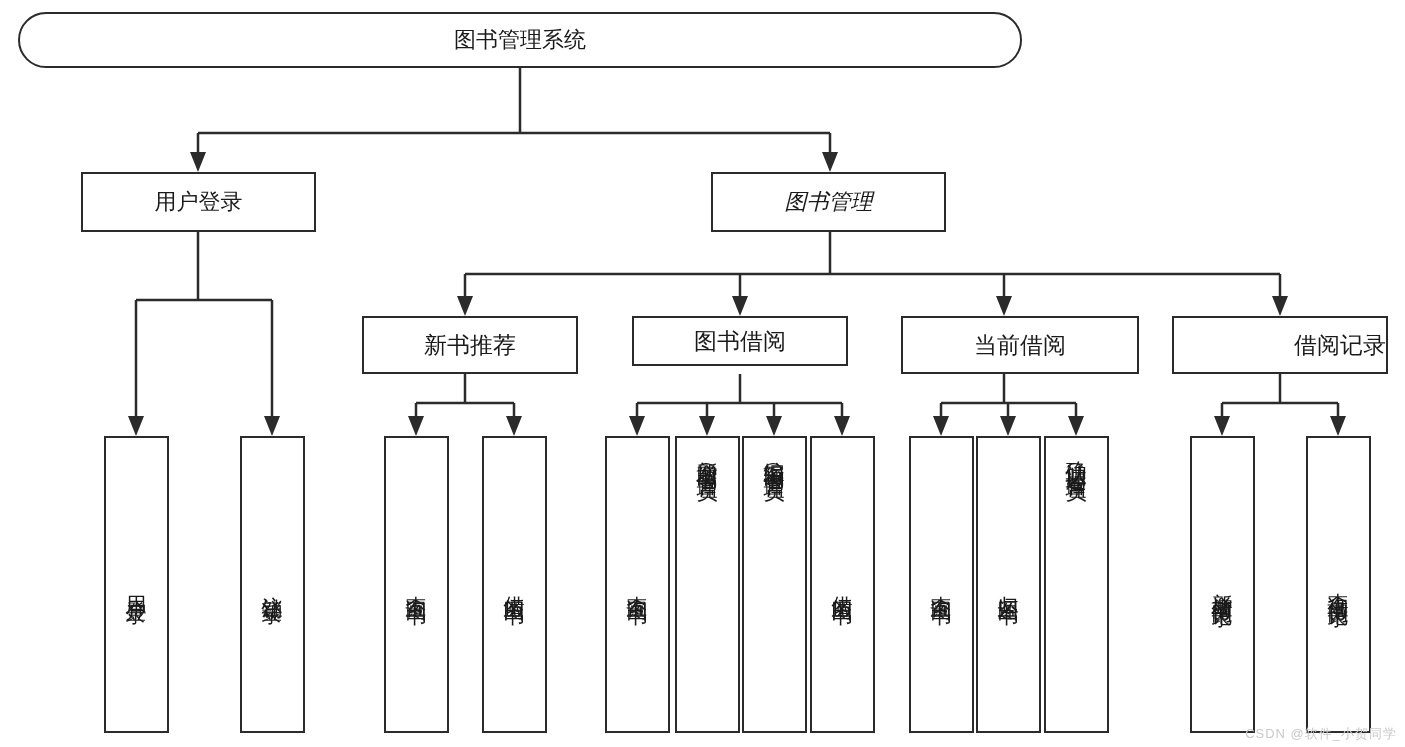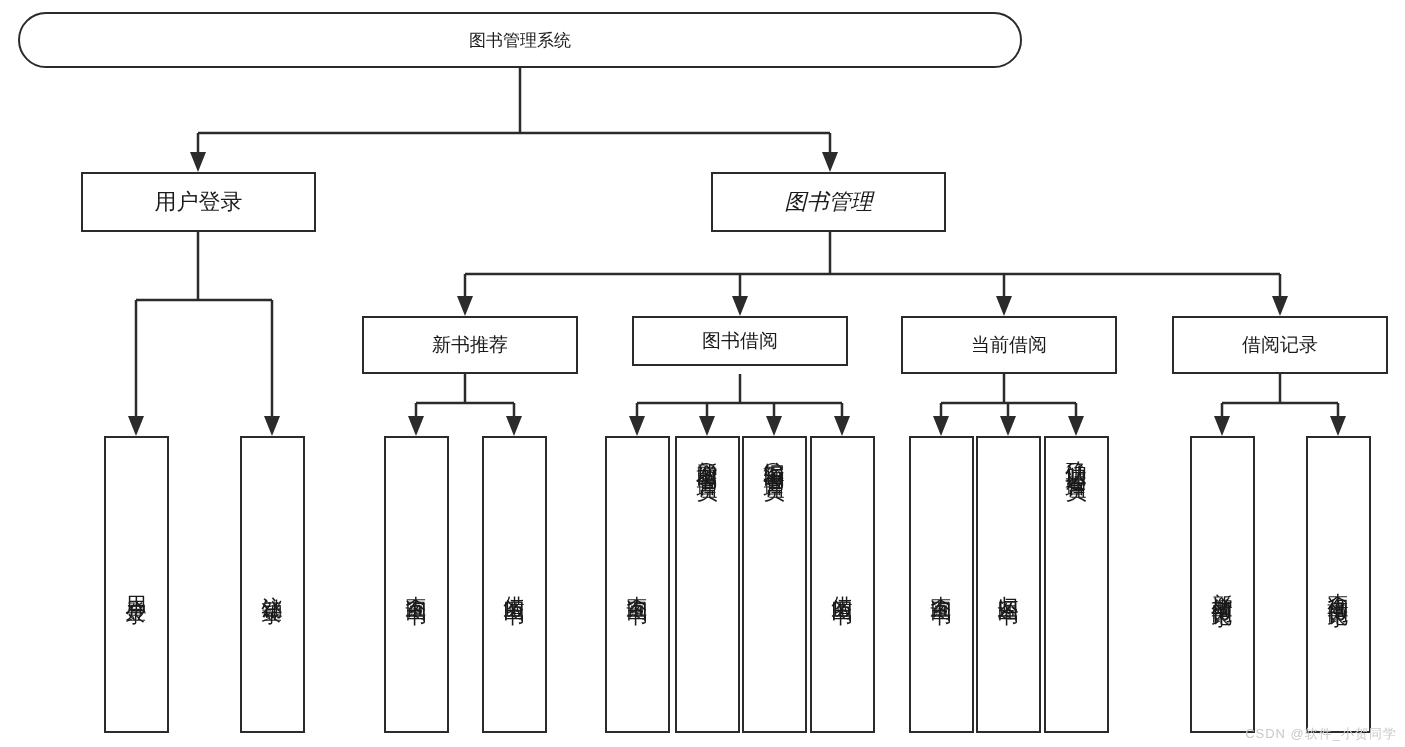--- a/index.html
+++ b/index.html
@@ -21,28 +21,28 @@
     position: absolute;
     box-sizing: border-box;
     border: 2.5px solid #2b2b2b;
     background: #ffffff;
     display: flex;
     align-items: center;
     justify-content: center;
     color: #1a1a1a;
   }
   .node.root {
-    font-size: 17px;
+    font-size: 22px;
     border-radius: 28px;
   }
   .node.level1 {
     font-size: 22px;
   }
   .node.level2 {
-    font-size: 19px;
+    font-size: 23px;
   }
   .node.leaf {
     writing-mode: vertical-rl;
     text-orientation: upright;
     font-size: 21px;
     letter-spacing: 3px;
     line-height: 1;
     padding: 6px 0;
     justify-content: center;
     align-items: center;
@@ -157,24 +157,24 @@
   <div class="node level1" style="left:711px; top:172px; width:235px; height:60px;font-style:italic;">
     <span class="node-label">图书管理</span>
   </div>
 
   <div class="node level2" style="left:362px; top:316px; width:216px; height:58px;">
     <span class="node-label">新书推荐</span>
   </div>
   <div class="node level2" style="left:632px; top:316px; width:216px; height:50px;">
     <span class="node-label">图书借阅</span>
   </div>
-  <div class="node level2" style="left:901px; top:316px; width:216px; height:58px;">
+  <div class="node level2" style="left:901px; top:316px; width:238px; height:58px;">
     <span class="node-label">当前借阅</span>
   </div>
-  <div class="node level2" style="left:1172px; top:316px; width:216px; height:58px;">
+  <div class="node level2" style="left:1172px; top:316px; width:216px; height:58px;justify-content:flex-end;">
     <span class="node-label">借阅记录</span>
   </div>
 
   <div class="node leaf" style="left:104px; top:436px; width:65px; height:297px;">
     <span class="node-label">用户登录</span>
   </div>
   <div class="node leaf" style="left:240px; top:436px; width:65px; height:297px;">
     <span class="node-label">注销登录</span>
   </div>
 

